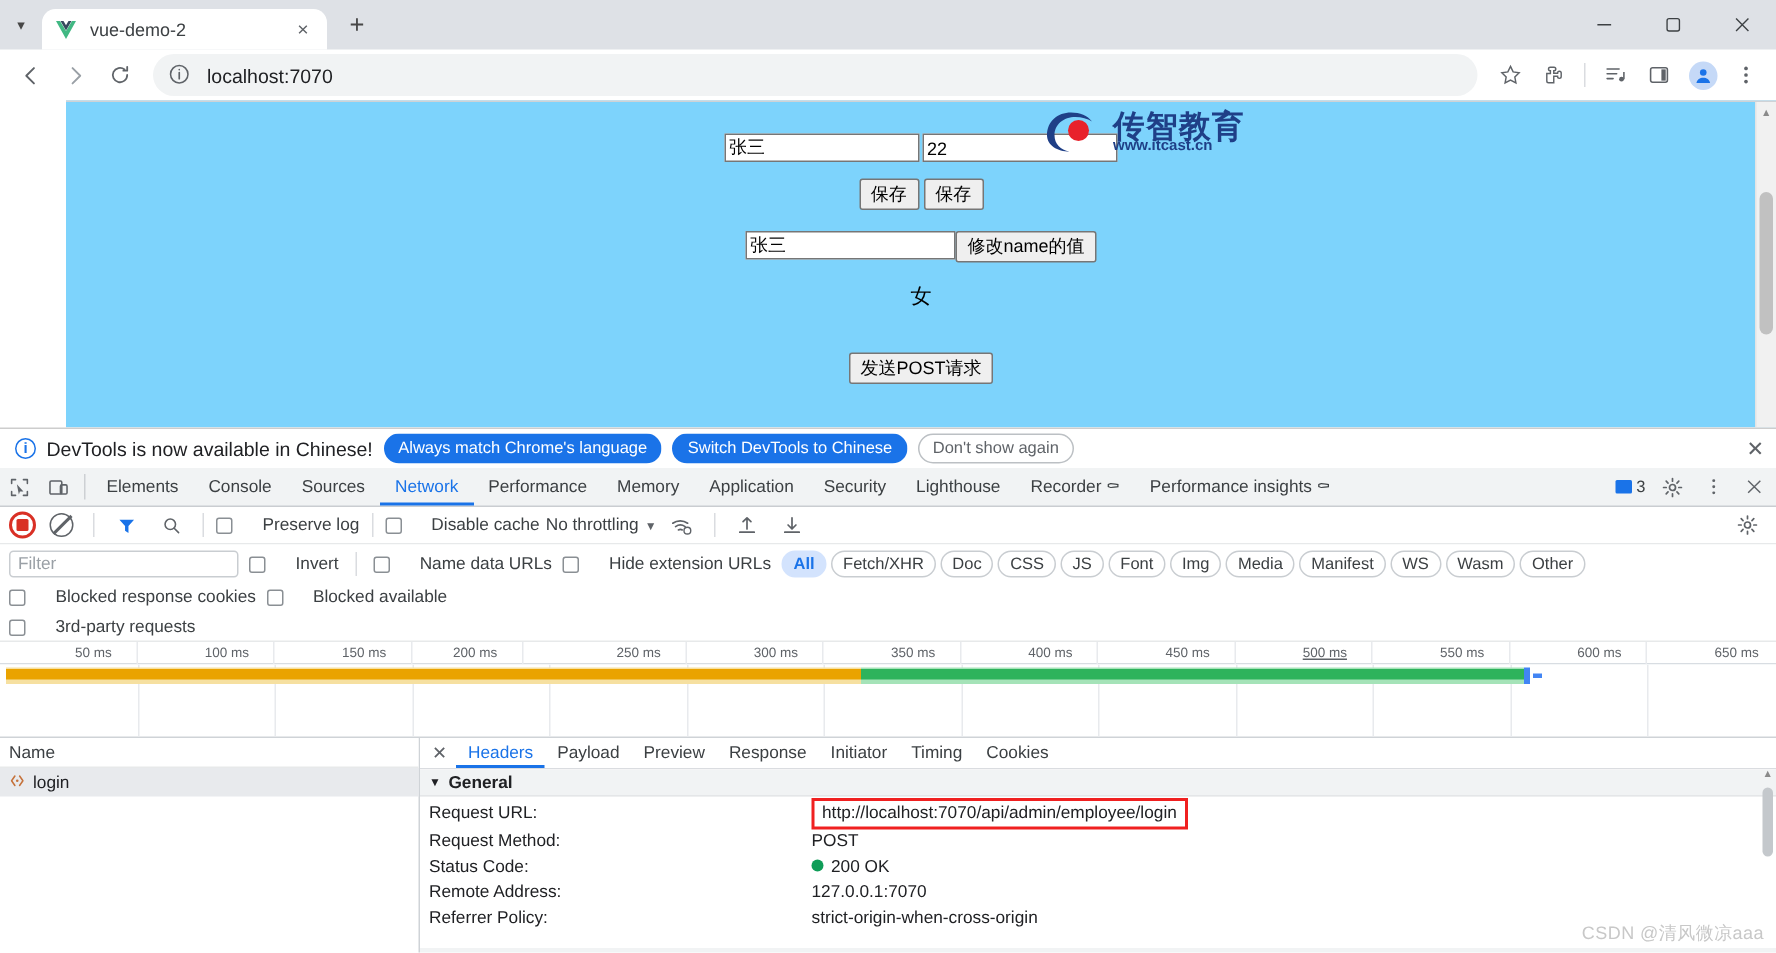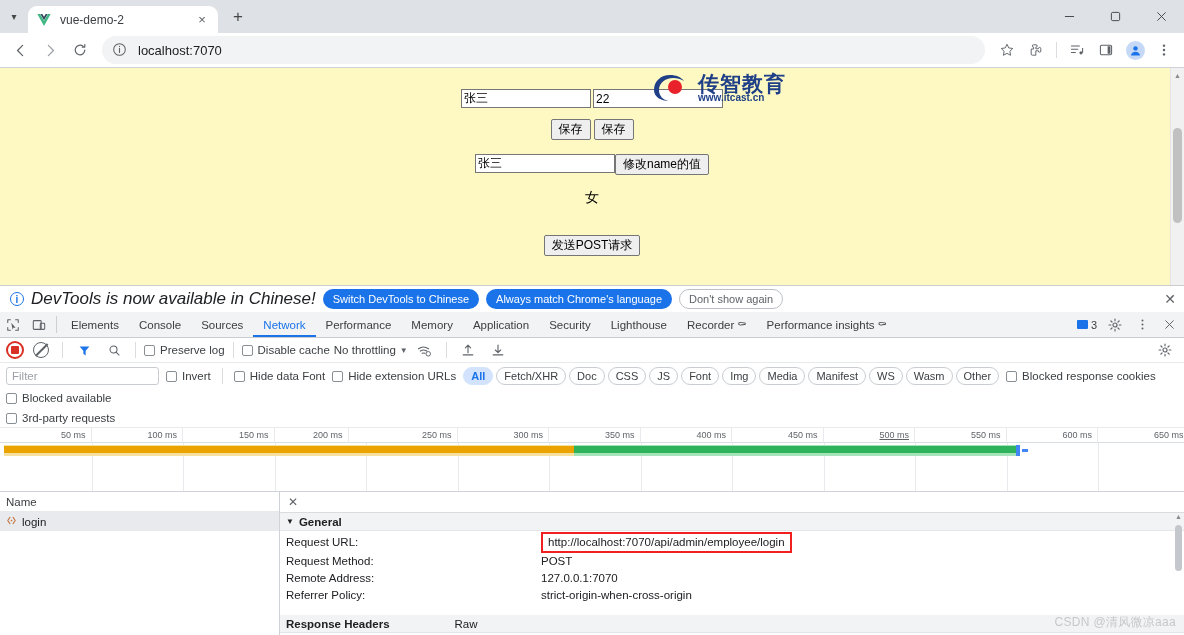--- a/index.html
+++ b/index.html
@@ -53,23 +53,24 @@
   .tb-right { display:flex; align-items:center; gap:1px; }
   .tbicon { width:28px;height:28px;display:flex;align-items:center;justify-content:center;color:#5f6368;}
   .tb-sep { width:1px;height:16px;background:#dadce0;margin:0 5px; }
   .avatar {
     width:19px;height:19px;border-radius:50%;background:#c5d9f7;
     display:flex;align-items:center;justify-content:center;
   }
 
   
   .viewport {
-    position:relative; height:218px; background:#fef9c3;
+    position:relative; height:218px; background:#7dd3fc;
     border-top:1px solid #cfd2d6;
     overflow:hidden;
+    margin-left:44px;
   }
   .logo {
     position:absolute; left:650px; top:2px; width:128px; height:38px;
   }
   .logo .logo-cn { font-size:21px; color:#1f3f87; font-weight:bold; letter-spacing:1px;
       position:absolute; left:48px; top:0; white-space:nowrap;}
   .logo .logo-url { font-size:10px; color:#1f3f87; font-weight:bold;
       position:absolute; left:48px; top:22px;}
 
   .row { width:100%; display:flex; justify-content:center; }
@@ -102,21 +103,21 @@
   .dt-banner {
     height:27px; background:#fff; border-top:1px solid #cdcdcd;
     display:flex; align-items:center; padding:0 10px; gap:7px;
     position:relative;
   }
   .dt-banner .i-circle {
     width:14px;height:14px;border-radius:50%;border:1.3px solid #1a73e8;
     color:#1a73e8;font-size:10px;font-weight:bold;
     display:flex;align-items:center;justify-content:center; flex:0 0 auto;
   }
-  .dt-banner .msg { font-size:17px; color:#202124;font-style:italic; }
+  .dt-banner .msg { font-size:13px; color:#202124; }
   .pill {
     border-radius:12px; padding:2px 9px; font-size:11px; white-space:nowrap;
     border:1px solid transparent; line-height:14px;
   }
   .pill.primary { background:#1a73e8; color:#fff; }
   .pill.ghost { background:#fff; color:#5f6368; border-color:#bcc0c4; }
   .banner-x { position:absolute; right:8px; top:5px; font-size:14px; color:#5f6368; }
 
   
   .dt { background:#fff; }
@@ -141,21 +142,21 @@
   }
   .rec-btn { width:18px;height:18px;border-radius:50%;border:2px solid #d93025; display:flex;align-items:center;justify-content:center;}
   .rec-btn i { width:8px;height:8px;background:#d93025;border-radius:1px;display:block;}
   .clear-btn { width:16px;height:16px;border-radius:50%;border:1.6px solid #5f6368; position:relative;}
   .clear-btn::after{content:"";position:absolute;left:-1px;top:6px;width:17px;height:1.6px;background:#5f6368;transform:rotate(-45deg);}
   .t2sep { width:1px;height:16px;background:#dadce0;margin:0 4px;}
   .cbox {
     width:11px;height:11px;border:1px solid #8a8f94;border-radius:2px;background:#fff;
     flex:0 0 auto; display:inline-block;
   }
-  .cb-label { font-size:11.5px;color:#3c4043; display:flex; align-items:center; gap:5px; }
+  .cb-label { font-size:11.5px;color:#3c4043; display:flex; align-items:center; gap:20px; }
   .throttle { font-size:11.5px;color:#3c4043; }
   .caret { font-size:8px;color:#5f6368; }
   .dt-toolbar2-right { margin-left:auto; display:flex; align-items:center; }
 
   .dt-toolbar3 {
     min-height:40px; padding:4px 6px 3px; background:#fff;
     border-bottom:1px solid #e7e9ea;
     display:flex; flex-wrap:wrap; align-items:center; gap:7px;
   }
   .filter-input {
@@ -171,21 +172,21 @@
   .type-chip.on { background:#d3e3fd; color:#1a73e8; border-color:#d3e3fd; font-weight:bold; }
   .third-party { width:100%; margin-top:1px; }
 
   
   .ov-ruler {
     height:15px; position:relative; border-bottom:1px solid #d8dde2;
     background:#fff;
   }
   .ov-tick {
     position:absolute; top:0; height:15px; border-right:1px solid #e8eaed;
-    font-size:9px; color:#5f6368; text-align:right; padding-right:5px;
+    font-size:9px; color:#5f6368; text-align:right; padding-right:16px;
     line-height:15px; box-sizing:border-box;
   }
   .ov-graph { height:49px; position:relative; background:#fff; border-bottom:1px solid #cfd3d7; overflow:hidden;}
   .ov-grid { position:absolute; top:0; bottom:0; border-right:1px solid #e8eaed;}
   .band-light { position:absolute; height:11px; top:2px; background:#f6e0a0; }
   .band-main  { position:absolute; height:7px; top:3px; background:#eaa300; }
   .band-light-g { position:absolute; height:11px; top:2px; background:#a5e3b8; }
   .band-main-g  { position:absolute; height:7px; top:3px; background:#2eb35c; }
   .blue-mark { position:absolute; width:4px; height:11px; top:2px; background:#4285f4; }
   .blue-dot  { position:absolute; width:6px; height:3px; top:6px; background:#4285f4; }
@@ -375,22 +376,22 @@
 
   <div class="page-scroll">
     <div class="arrow">▲</div>
     <div class="thumb"></div>
   </div>
 </div>
 
 <div class="dt-banner">
   <span class="i-circle">i</span>
   <span class="msg">DevTools is now available in Chinese!</span>
+  <span class="pill primary">Always match Chrome's language</span>
   <span class="pill primary">Switch DevTools to Chinese</span>
-  <span class="pill primary">Always match Chrome's language</span>
   <span class="pill ghost">Don't show again</span>
   <span class="banner-x">✕</span>
 </div>
 
 <div class="dt">
 
   <div class="dt-tabs">
     <div class="dt-toolico">
       <svg width="14" height="14" viewBox="0 0 16 16">
           <path d="M2 2h3M11 2h3M2 14h3M11 14h3M2 2v3M14 2v3M2 11v3M14 11v3" stroke="#5f6368" stroke-width="1.2" stroke-linecap="round"></path>
@@ -529,21 +530,21 @@
 
   <div class="dt-toolbar3">
     <input class="filter-input" placeholder="Filter" style="">
     <label class="cb-label">
       <span class="cbox"></span>
       <span>Invert</span>
     </label>
     <div class="t2sep"></div>
     <label class="cb-label">
       <span class="cbox"></span>
-      <span>Hide data Font</span>
+      <span>Name data URLs</span>
     </label>
     <label class="cb-label">
       <span class="cbox"></span>
       <span>Hide extension URLs</span>
     </label>
     <div id="type-chips-host" style="display:flex;gap:3px;">
         <span class="type-chip on">All</span>
         <span class="type-chip">Fetch/XHR</span>
         <span class="type-chip">Doc</span>
         <span class="type-chip">CSS</span>
@@ -623,37 +624,48 @@
                 <circle cx="7" cy="7" r="1.1" fill="#c5723b"></circle>
               </svg></span>
             <span>login</span>
           </div>
         </div>
     </div>
 
     <div class="detail-pane">
       <div class="detail-tabs">
         <span class="dx">✕</span>
+        <div id="detail-tabs-host" style="display:flex;align-items:center;">
+            <div class="d-tab active">Headers</div>
+            <div class="d-tab">Payload</div>
+            <div class="d-tab">Preview</div>
+            <div class="d-tab">Response</div>
+            <div class="d-tab">Initiator</div>
+            <div class="d-tab">Timing</div>
+            <div class="d-tab">Cookies</div>
+          </div>
       </div>
       <div class="detail-body">
 
         <div class="sec-head">
           <span class="tri">▼</span>
           <span>General</span>
         </div>
         <div id="general-rows-host" style="padding-top:3px;">
             <div class="kv url-row">
               <div class="k">Request URL:</div>
               <div class="v"><span class="url-box">http://localhost:7070/api/admin/employee/login</span></div>
             </div>
             <div class="kv">
               <div class="k">Request Method:</div>
               <div class="v">POST</div>
             </div>
             <div class="kv">
+              <div class="k">Status Code:</div>
+              <div class="v"><span class="status-dot" style="background: rgb(15, 157, 88);"></span><span>200 OK</span></div>
             </div>
             <div class="kv">
               <div class="k">Remote Address:</div>
               <div class="v">127.0.0.1:7070</div>
             </div>
             <div class="kv">
               <div class="k">Referrer Policy:</div>
               <div class="v">strict-origin-when-cross-origin</div>
             </div>
           </div>

